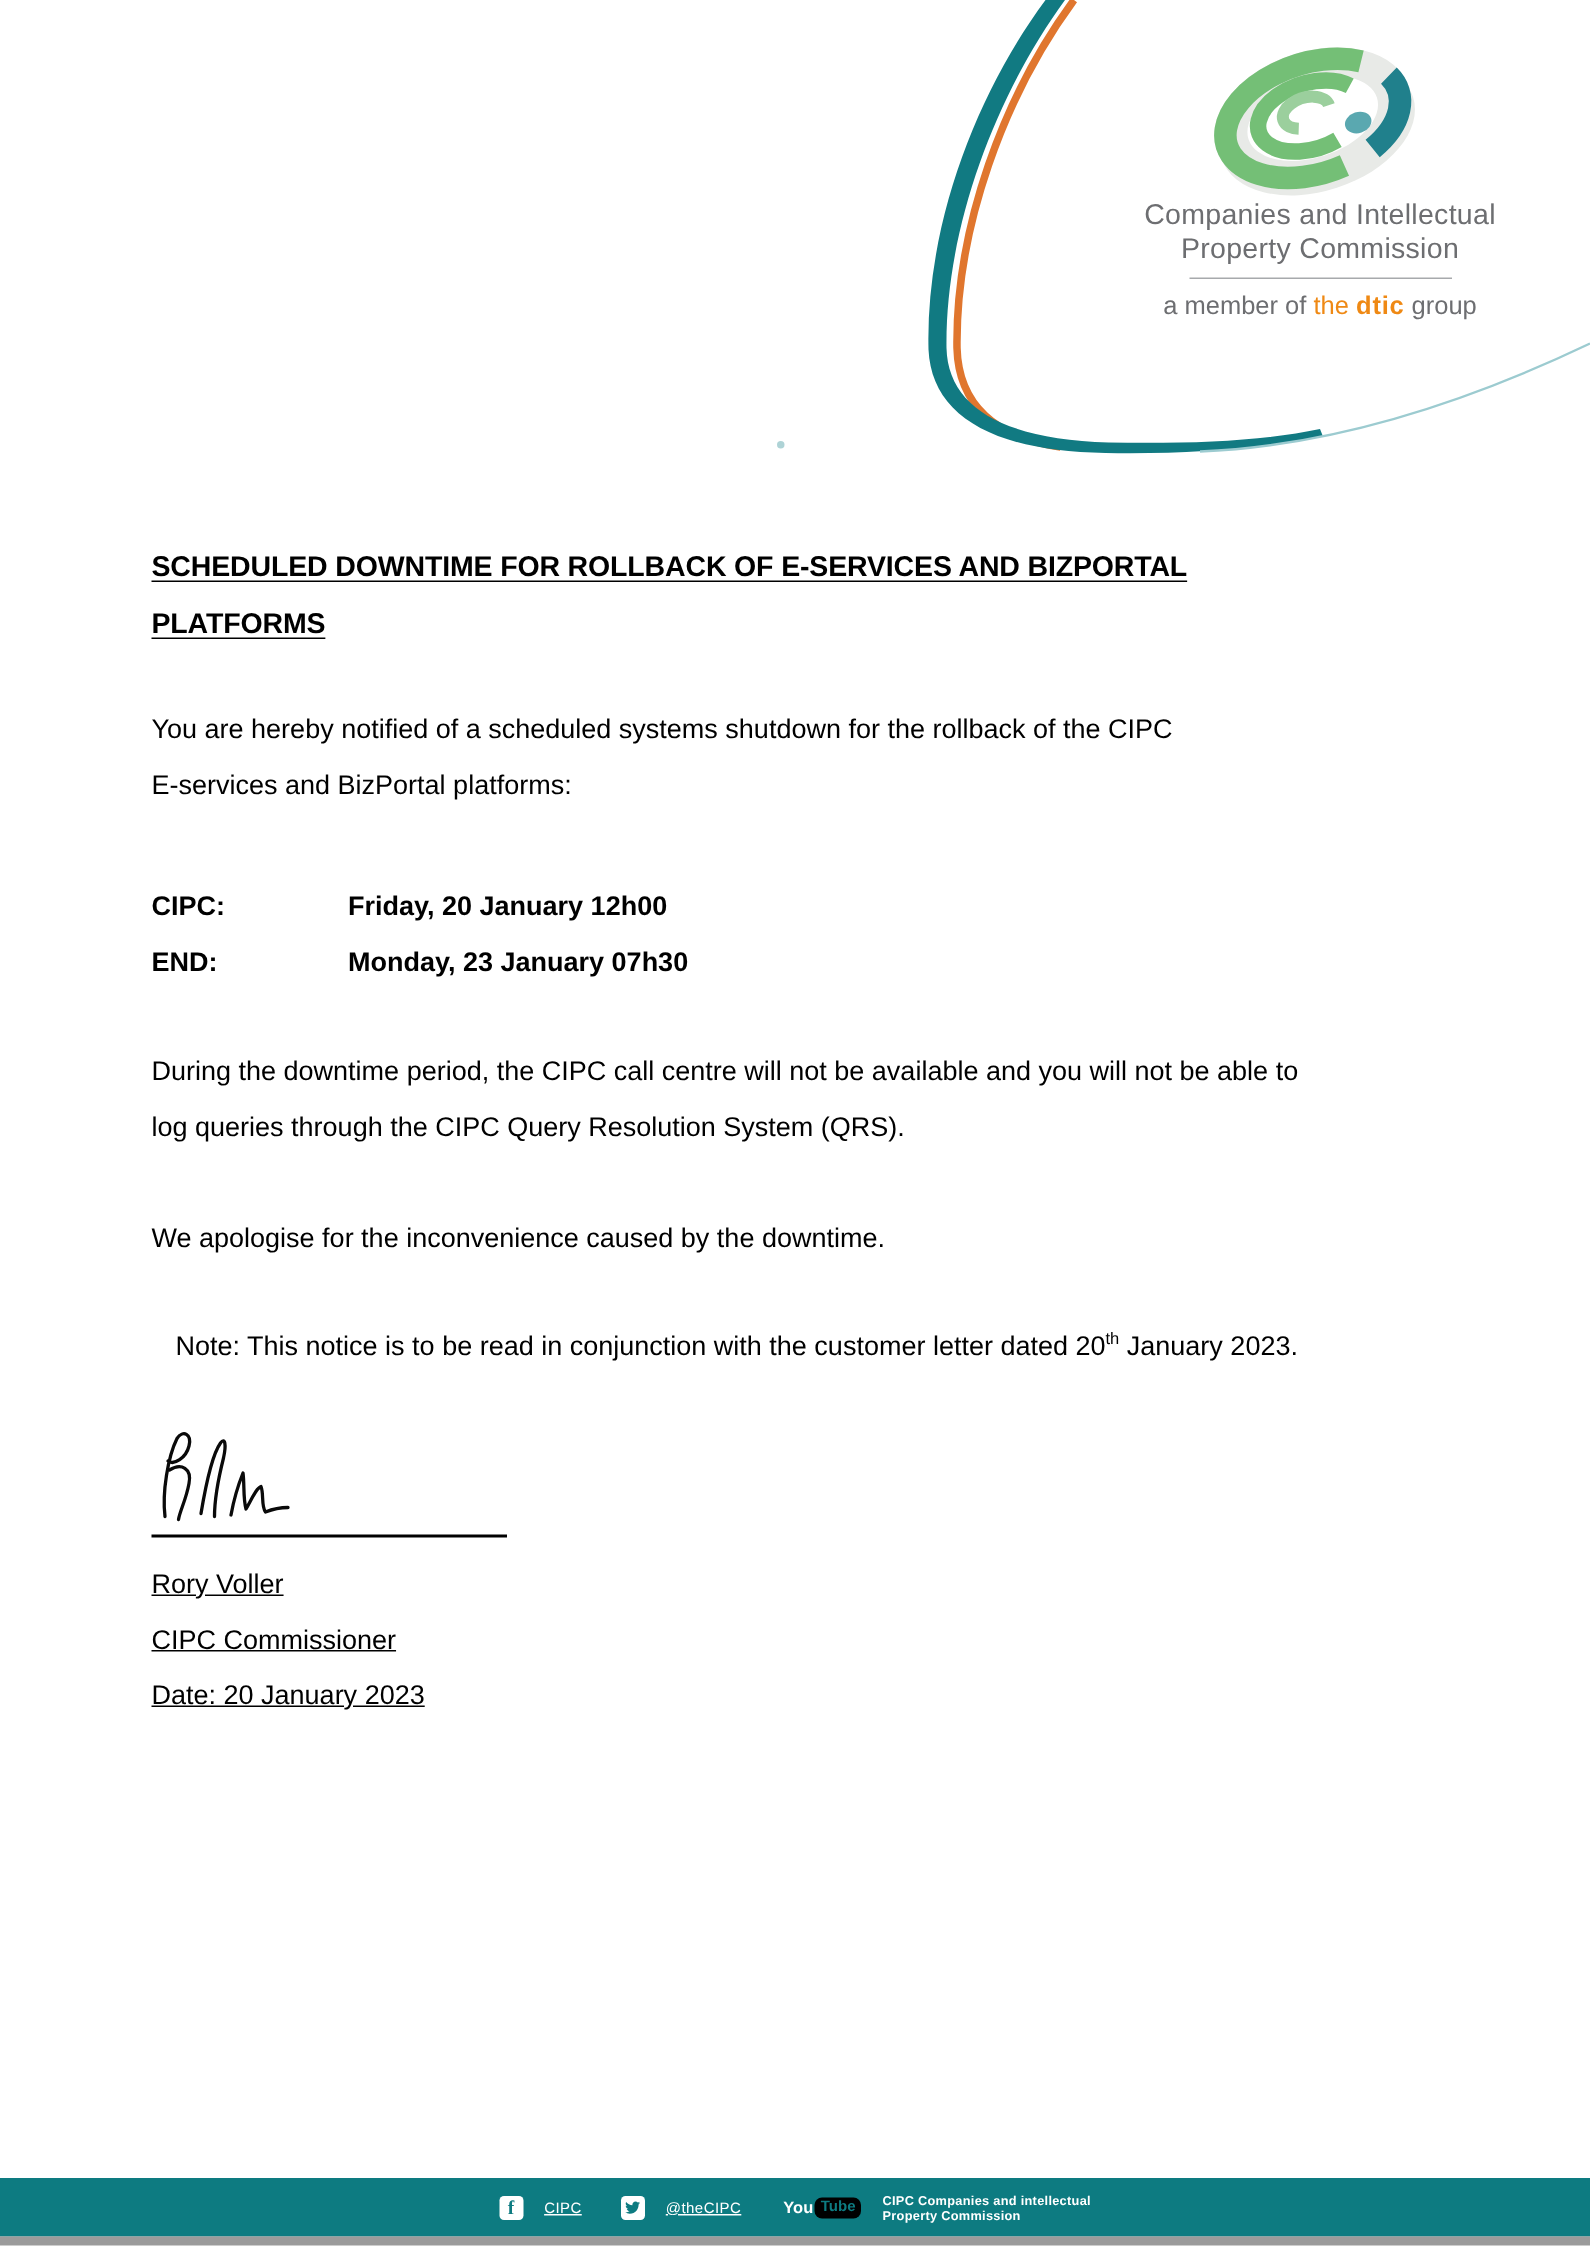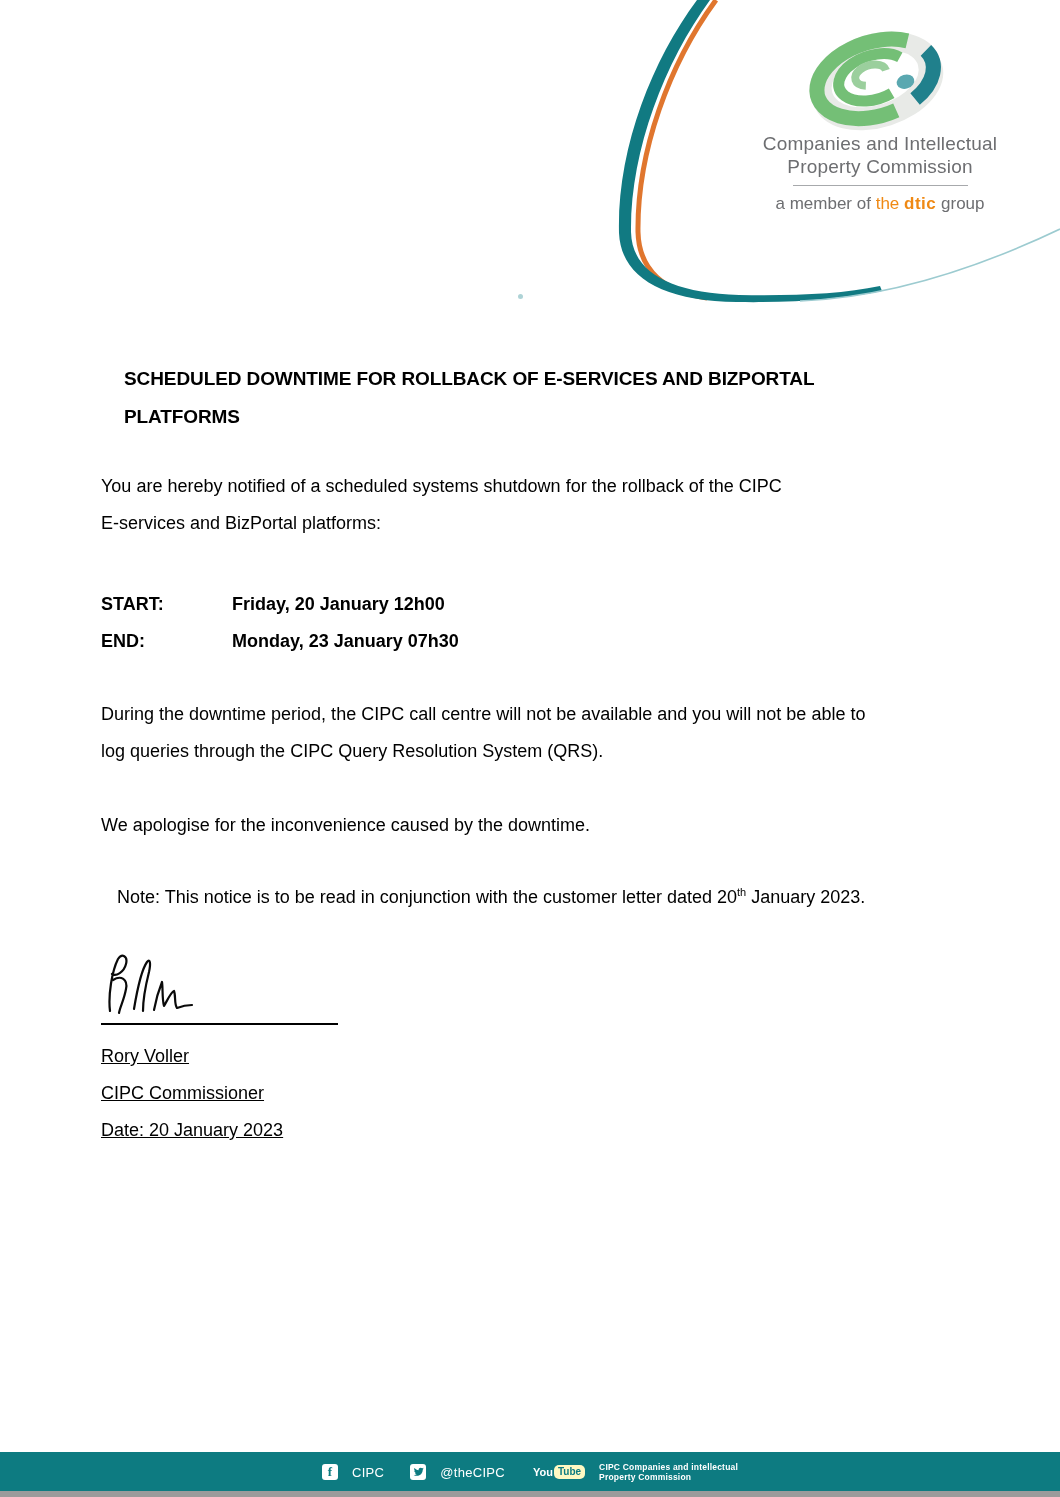--- a/index.html
+++ b/index.html
@@ -14,44 +14,44 @@
   .brand-text{position:absolute;top:132px;left:735px;width:290px;text-align:center;}
   .brand-line{font-size:19px;line-height:23px;color:#6d6e71;letter-spacing:.2px;}
   .brand-divider{width:175px;height:0;border-top:1px solid #a7a9ac;margin:7px auto 8px auto;}
   .member-line{font-size:17px;color:#6d6e71;white-space:nowrap;}
   .member-line .the{color:#ef8914;}
   .member-line .dtic{color:#ef8914;font-weight:bold;letter-spacing:.5px;}
   .tiny-dot{position:absolute;left:518px;top:294px;width:5px;height:5px;border-radius:50%;background:#aed3d6;}
   
   .letter{position:absolute;top:360px;left:101px;width:906px;font-size:18px;line-height:37px;}
   .heading{font-weight:bold;font-size:19px;line-height:38px;letter-spacing:-.1px;margin:0 0 32px 0;}
-  .heading .u{text-underline-offset:3px;margin-left:23px;}
+  .heading .u{text-decoration:underline;text-underline-offset:3px;}
   .heading .u1{padding-right:6px;}
   .salutation{margin:0 0 36px 0;}
   .para1{margin:0 0 44px 0;}
   .schedule{margin:0 0 36px 0;font-weight:bold;}
   .schedule .lbl{display:inline-block;width:131px;}
   .para2{margin:0 0 37px 0;}
   .para3{margin:0 0 35px 0;}
   .note{margin:0 0 37px 16px;}
   .note sup{font-size:11px;line-height:0;}
   .closing{margin:0 0 10px 0;}
   .sig-svg{display:block;margin-left:3px;}
   .sig-rule{width:237px;border-top:2px solid #000;margin-top:2px;}
   .sig-lines{margin-top:13px;text-decoration:underline;}
   
   .footer{position:absolute;left:0;top:1452px;width:1060px;height:45px;background:#0d7b81;}
   .footer-strip{position:absolute;left:0;bottom:0;width:100%;height:5px;background:#559da2;}
   .social{position:absolute;left:0;top:0;width:100%;height:40px;display:flex;align-items:center;justify-content:center;gap:14px;color:#fff;}
-  .soc-label{font-size:13px;letter-spacing:.3px;}
+  .soc-label{font-size:10px;letter-spacing:.3px;text-decoration:underline;}
   .fb-box{display:inline-flex;align-items:center;justify-content:center;width:16px;height:16px;background:#fff;border-radius:3px;color:#0d7b81;font-weight:bold;font-size:13px;font-family:"Liberation Serif",serif;}
   .tw-box{display:inline-flex;align-items:center;justify-content:center;width:16px;height:16px;background:#fff;border-radius:3px;}
   .yt-logo{display:inline-flex;align-items:center;gap:1px;margin-left:14px;}
   .yt-you{font-size:11px;font-weight:bold;color:#fff;}
-  .yt-tube{display:inline-flex;align-items:center;justify-content:center;background:#fef9c3;color:#0d7b81;font-size:10px;font-weight:bold;border-radius:5px;padding:1px 4px 2px 4px;}
+  .yt-tube{display:inline-flex;align-items:center;justify-content:center;background:#000000;color:#0d7b81;font-size:10px;font-weight:bold;border-radius:5px;padding:1px 4px 2px 4px;}
   .yt-text{font-size:8.5px;line-height:10px;font-weight:bold;letter-spacing:.2px;}
   .gap-lg{margin-left:12px;}
 </style>
 </head>
 <body>
 
 <div class="page">
 
   <svg class="header-art" viewBox="0 0 1060 320" xmlns="http://www.w3.org/2000/svg">
 
@@ -91,21 +91,21 @@
       <span class="u">PLATFORMS</span>
     </h1>
 
 
     <p class="para1">
       <span>You are hereby notified of a scheduled systems shutdown for the rollback of the CIPC</span><br>
       <span>E-services and BizPortal platforms:</span>
     </p>
 
     <div class="schedule">
-      <div><span class="lbl">START:</span><span>Friday, 20 January 12h00</span></div>
+      <div><span class="lbl">CIPC:</span><span>Friday, 20 January 12h00</span></div>
       <div><span class="lbl">END:</span><span>Monday, 23 January 07h30</span></div>
     </div>
 
     <p class="para2">
       <span>During the downtime period, the CIPC call centre will not be available and you will not be able to</span><br>
       <span>log queries through the CIPC Query Resolution System (QRS).</span>
     </p>
 
     <p class="para3">We apologise for the inconvenience caused by the downtime.</p>
 

